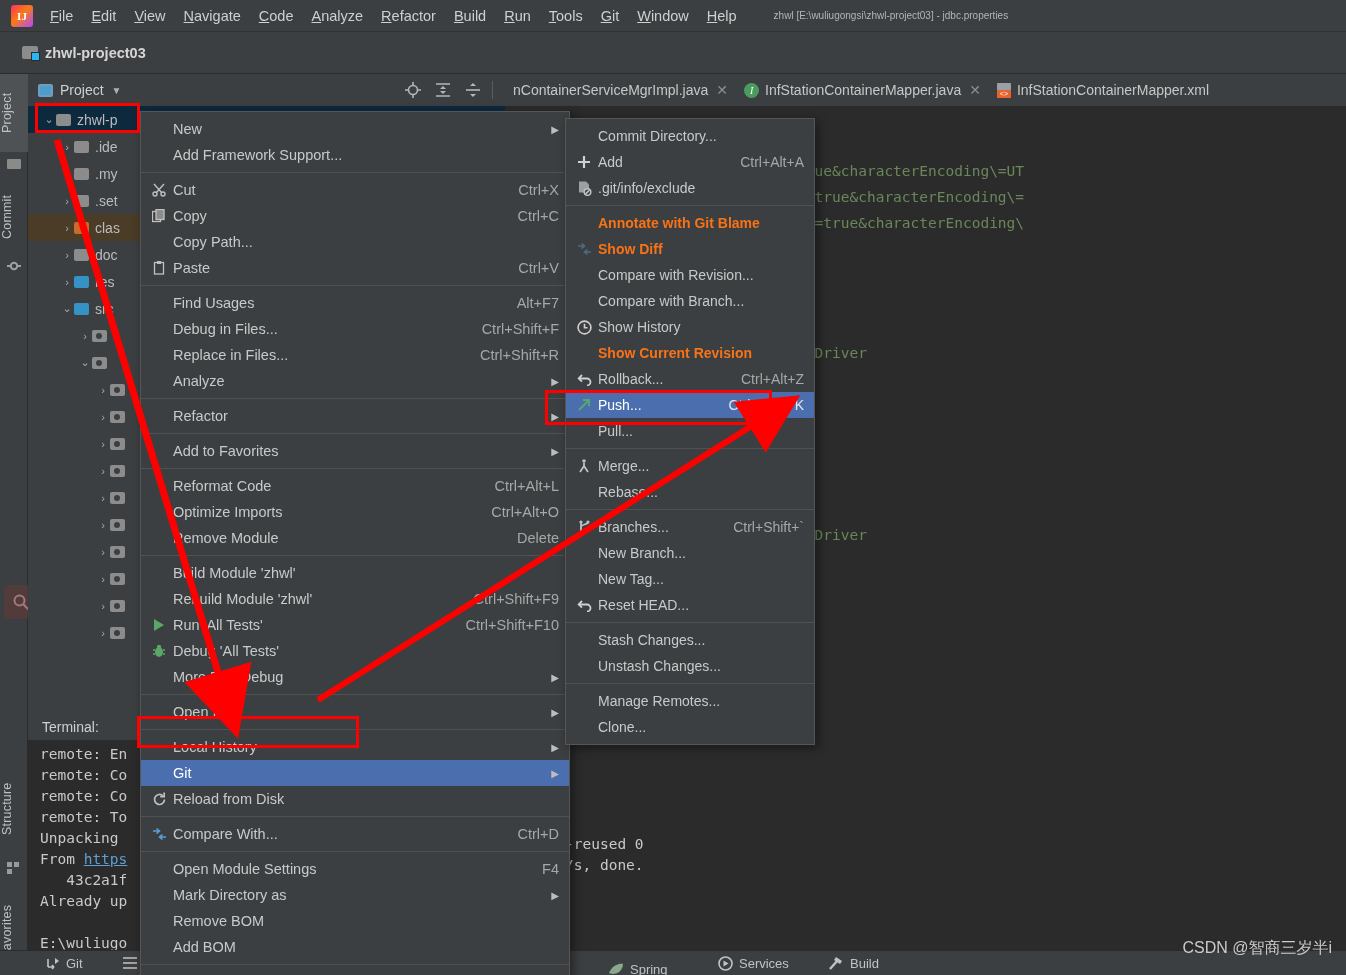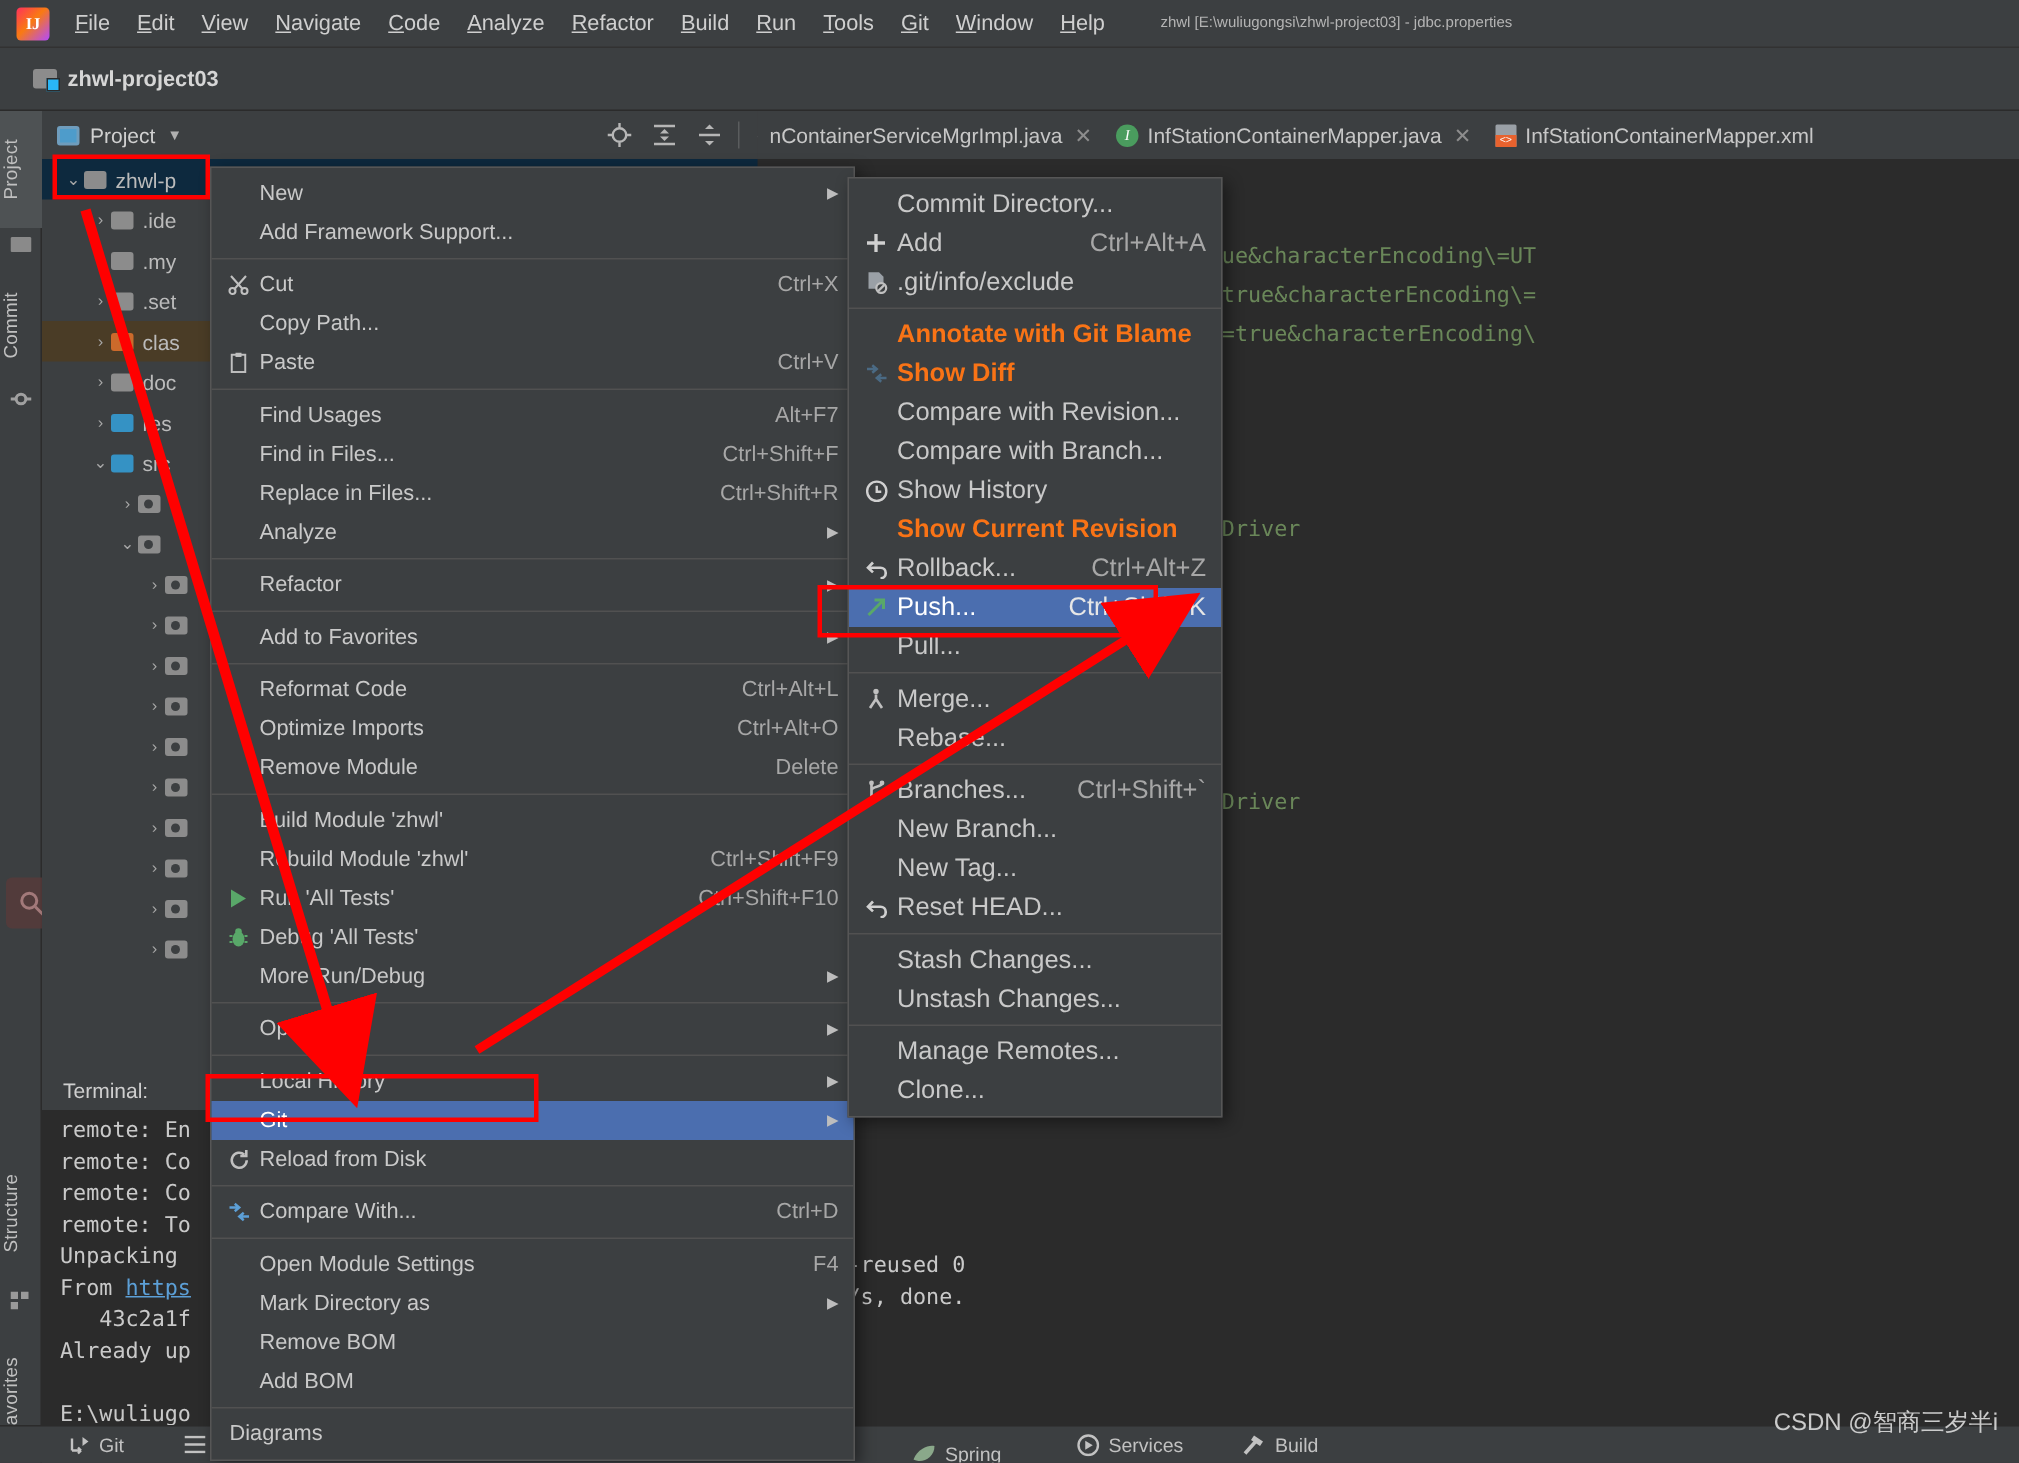--- a/index.html
+++ b/index.html
@@ -161,21 +161,21 @@
   .mi .arr{ margin-left:14px; color:#bdbdbd; font-size:10px; }
   .mi.sel{ background:#4b6eaf; color:#ffffff; }
   .mi.sel .acc{ color:#e6e6e6; }
   .msep{ height:1px; background:#515151; margin:4px 0; }
 
   
   .submenu{
     position:absolute; left:565px; top:118px; width:250px;
     background:#3c3f41; border:1px solid #565656;
     box-shadow:3px 3px 10px rgba(0,0,0,.45); z-index:60;
-    font-size:17px; padding:4px 0;
+    font-size:14px; padding:4px 0;
   }
   .mi.dim{ color:#f97316;font-weight:bold; }
 
   
   .annot{ position:absolute; z-index:90; pointer-events:none; }
   .redbox{ position:absolute; border:3px solid #ff0000; z-index:92; pointer-events:none; }
 
   .wm{
     position:absolute; right:14px; top:938px; font-size:16px; color:#d8d8d8;
     opacity:.92; z-index:95; font-family:"Liberation Sans", sans-serif;
@@ -543,20 +543,30 @@
           <svg width="14" height="14" viewBox="0 0 14 14">
             <circle cx="3" cy="11" r="2" fill="none" stroke="#c0c0c0" stroke-width="1.4"></circle>
             <circle cx="11" cy="11" r="2" fill="none" stroke="#c0c0c0" stroke-width="1.4"></circle>
             <path d="M2 1l8 9M12 1l-8 9" stroke="#c0c0c0" stroke-width="1.4"></path>
           </svg>
         </span>
         <span class="lbl">Cut</span>
         <span class="acc">Ctrl+X</span>
       </div>
       <div class="mi">
+        <span class="ico">
+          <svg width="14" height="14" viewBox="0 0 14 14">
+            <rect x="0.5" y="2.5" width="8" height="10" fill="none" stroke="#c0c0c0" stroke-width="1.3"></rect>
+            <rect x="4" y="0.5" width="8" height="10" fill="#8c8c8c" stroke="#c0c0c0" stroke-width="1.3"></rect>
+          </svg>
+        </span>
+        <span class="lbl">Copy</span>
+        <span class="acc">Ctrl+C</span>
+      </div>
+      <div class="mi">
         <span class="ico"></span>
         <span class="lbl">Copy Path...</span>
       </div>
       <div class="mi">
         <span class="ico">
           <svg width="14" height="14" viewBox="0 0 14 14">
             <rect x="2.5" y="1.5" width="9" height="11.5" fill="none" stroke="#c0c0c0" stroke-width="1.3"></rect>
             <rect x="5" y="0" width="4" height="3" fill="#c0c0c0"></rect>
           </svg>
         </span>
@@ -564,21 +574,21 @@
         <span class="acc">Ctrl+V</span>
       </div>
       <div class="msep"></div>
       <div class="mi">
         <span class="ico"></span>
         <span class="lbl">Find Usages</span>
         <span class="acc">Alt+F7</span>
       </div>
       <div class="mi">
         <span class="ico"></span>
-        <span class="lbl">Find in Files...</span>
+        <span class="lbl">Debug in Files...</span>
         <span class="acc">Ctrl+Shift+F</span>
       </div>
       <div class="mi">
         <span class="ico"></span>
         <span class="lbl">Replace in Files...</span>
         <span class="acc">Ctrl+Shift+R</span>
       </div>
       <div class="mi">
         <span class="ico"></span>
         <span class="lbl">Analyze</span>

